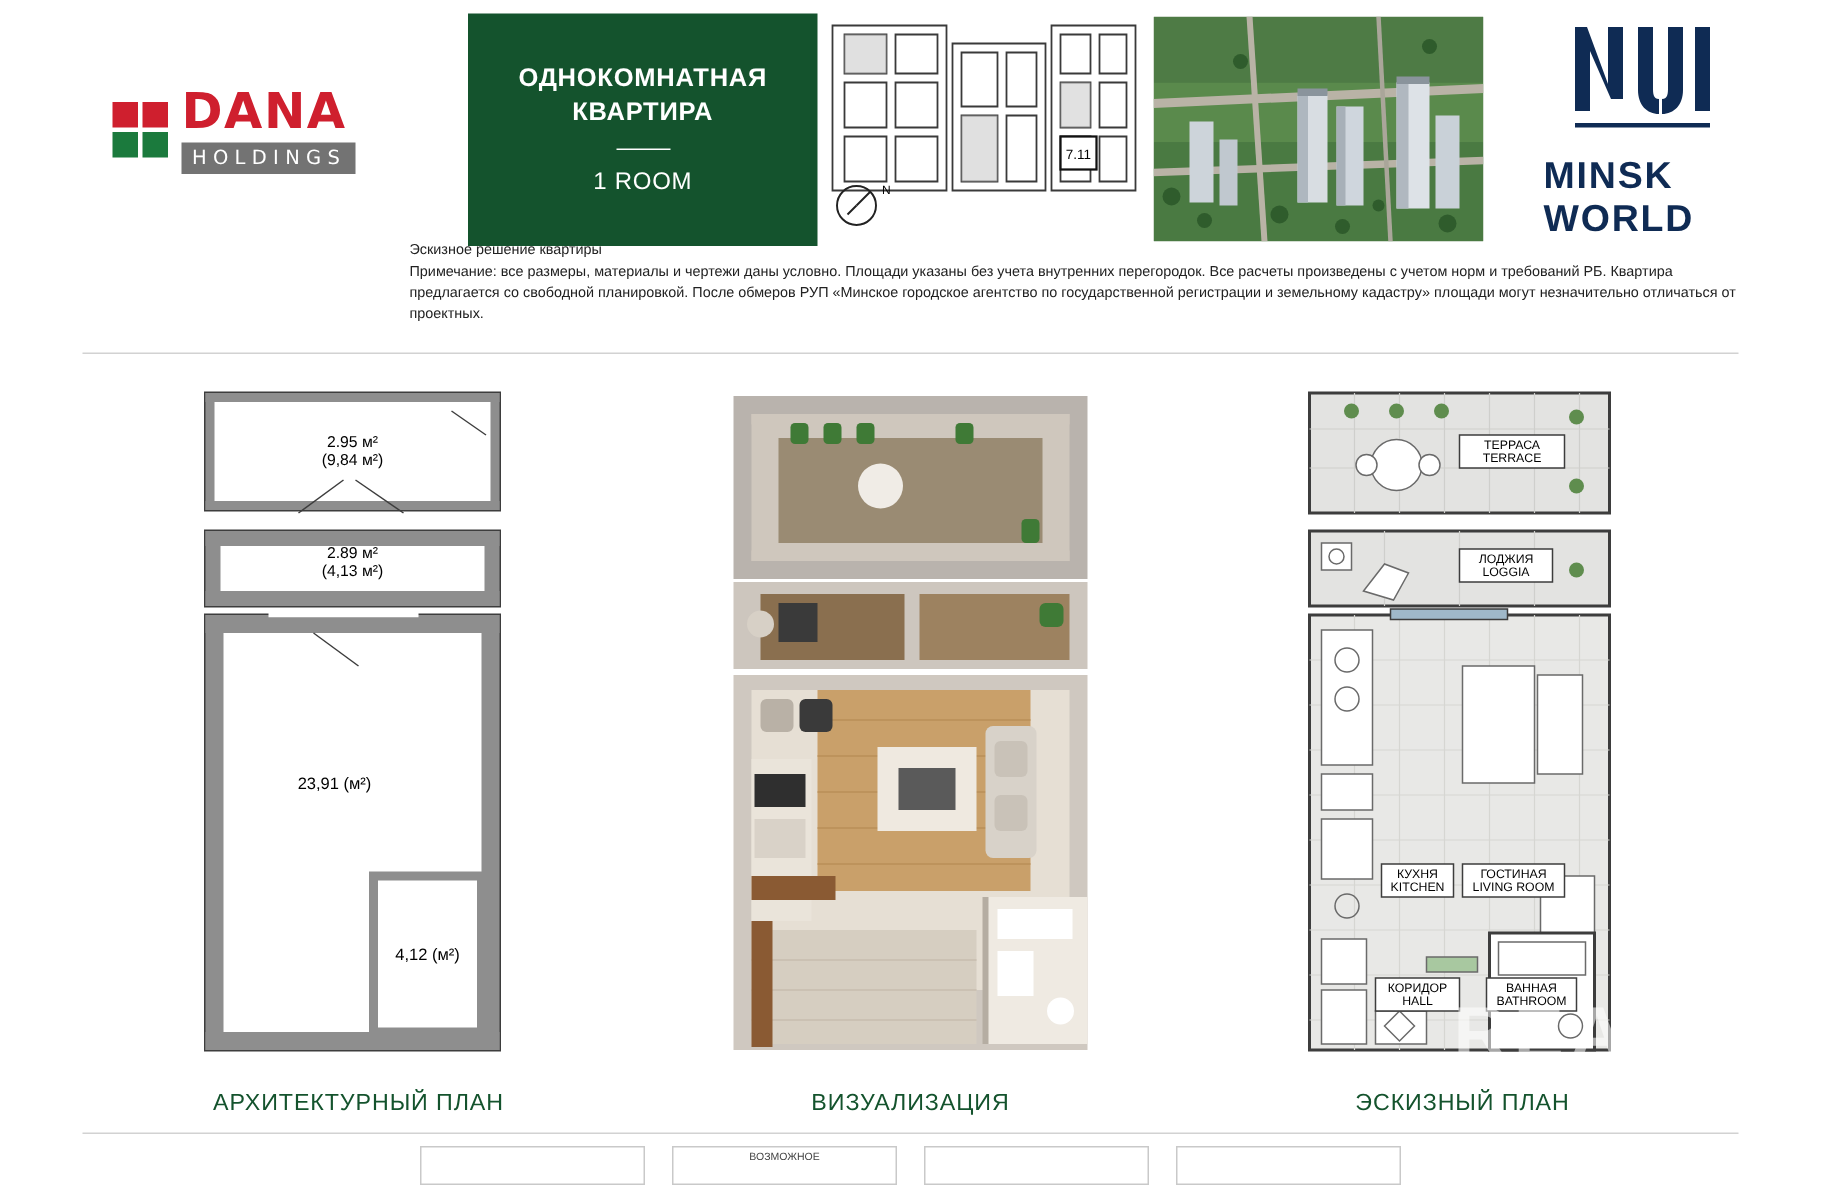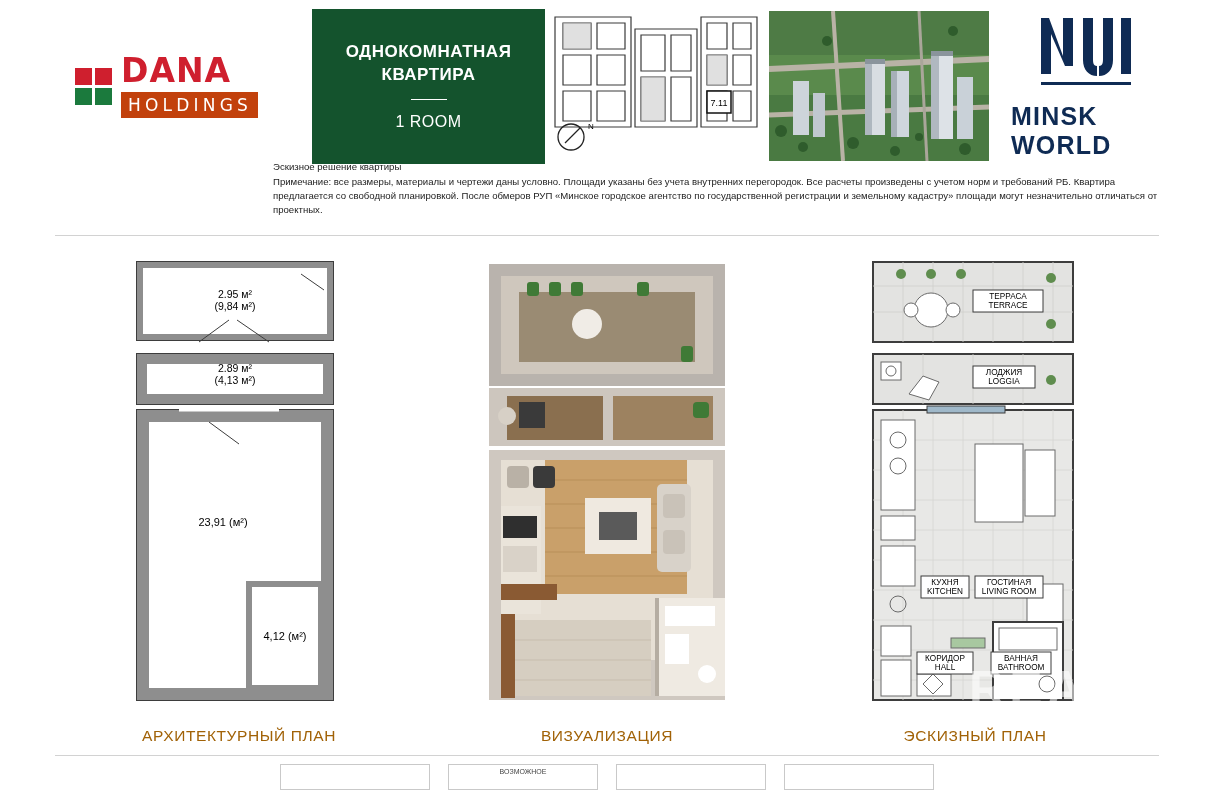--- a/index.html
+++ b/index.html
@@ -45,23 +45,23 @@
   .dana-word {
     font-size: 33px;
     font-weight: bold;
     letter-spacing: 1px;
     color: #cf1f2e;
     line-height: 1;
     font-family: "DejaVu Sans", sans-serif;
   }
   .dana-holdings {
     margin-top: 5px;
-    background: #c2410c;
+    background: #737373;
     color: #ffffff;
-    font-size: 17px;
+    font-size: 13px;
     letter-spacing: 4.2px;
     padding: 3px 6px 3px 7px;
     text-align: center;
     font-family: "DejaVu Sans", sans-serif;
   }
 
   .title-box {
     width: 233px;
     height: 155px;
     background: #14532d;
@@ -108,21 +108,21 @@
     overflow: hidden;
   }
   .aerial svg { display: block; }
 
   .logo-mw {
     flex: 1;
     display: flex;
     flex-direction: column;
     align-items: center;
     justify-content: center;
-    padding-left: 22px;
+    padding-left: 40px;
   }
   .mw-mark { margin-bottom: 8px; }
   .mw-text {
     font-size: 25px;
     font-weight: bold;
     letter-spacing: 1.2px;
     color: #0f2b54;
     font-family: "Liberation Sans", sans-serif;
   }
 
@@ -156,21 +156,21 @@
   .panel-canvas {
     height: 455px;
     display: flex;
     align-items: center;
     justify-content: center;
   }
   .panel-caption {
     margin-top: 18px;
     font-size: 15.5px;
     letter-spacing: 0.6px;
-    color: #a16207;
+    color: #14532d;
   }
 
   .watermark {
     position: absolute;
     right: 62px;
     bottom: 82px;
     font-size: 50px;
     font-weight: bold;
     color: rgba(255,255,255,0.55);
     letter-spacing: 4px;

